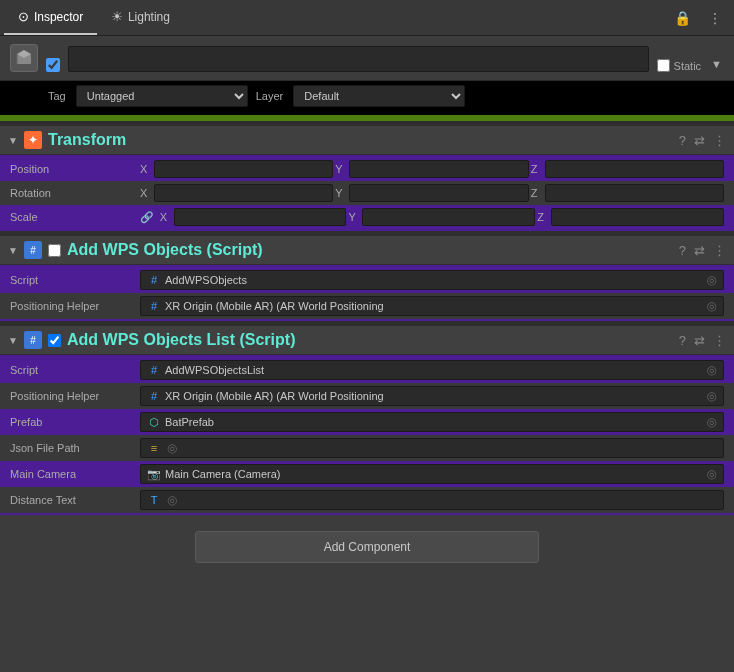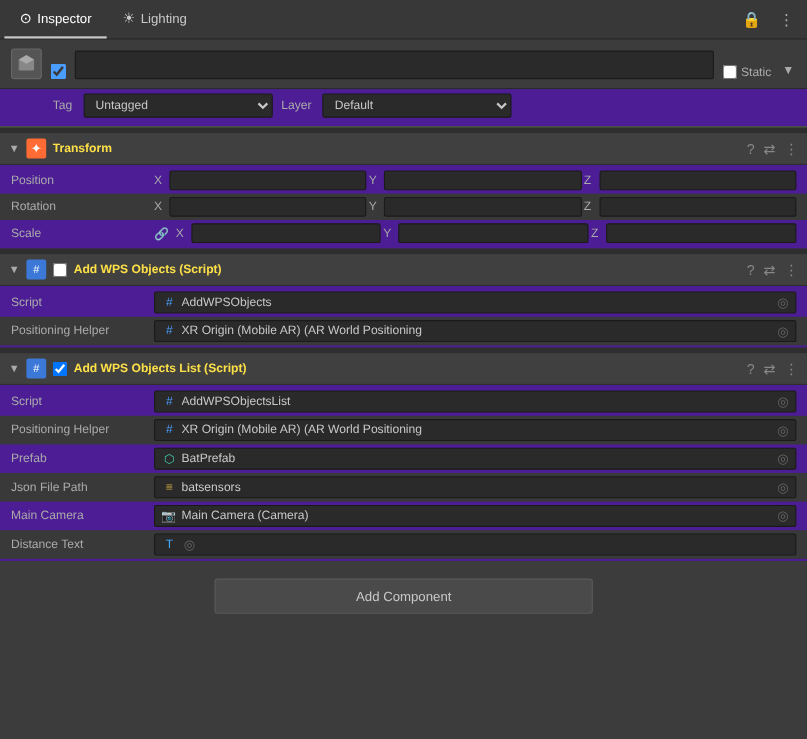--- a/index.html
+++ b/index.html
@@ -109,22 +109,22 @@
       cursor: pointer;
       padding: 2px;
     }
 
     
     .tag-layer-row {
       display: flex;
       align-items: center;
       padding: 4px 10px 8px 48px;
       gap: 8px;
-      background: #4c1d95;
-      border-bottom: 1px solid #4d7c0f;
+      background: #000000;
+      border-bottom: 6px solid #4d7c0f;
     }
     .tag-label, .layer-label {
       font-size: 11px;
       color: #aaa;
       margin-right: 2px;
     }
     .tag-select, .layer-select {
       background: #2a2a2a;
       border: 1px solid #1a1a1a;
       color: #c8c8c8;
@@ -158,23 +158,23 @@
       height: 18px;
       border-radius: 2px;
       display: flex;
       align-items: center;
       justify-content: center;
       font-size: 12px;
     }
     .section-icon.transform { background: #ff6b35; color: #fff; }
     .section-icon.script { background: #3c78d8; color: #fff; font-size: 10px; }
     .section-title {
-      font-size: 11px;
+      font-size: 16px;
       font-weight: 600;
-      color: #fde047;
+      color: #5eead4;
       flex: 1;
     }
     .section-header-right {
       display: flex;
       align-items: center;
       gap: 8px;
     }
     .section-icon-btn {
       color: #888;
       font-size: 13px;
@@ -468,21 +468,20 @@
     <div class="field-value">
       <span class="field-icon cube">⬡</span>
       <span class="field-text">BatPrefab</span>
       <span class="field-circle">◎</span>
     </div>
   </div>
   <div class="field-row">
     <span class="field-label">Json File Path</span>
     <div class="field-value">
       <span class="field-icon file">≡</span>
-      <span class="field-text">batsensors</span>
       <span class="field-circle">◎</span>
     </div>
   </div>
   <div class="field-row">
     <span class="field-label">Main Camera</span>
     <div class="field-value">
       <span class="field-icon camera">📷</span>
       <span class="field-text">Main Camera (Camera)</span>
       <span class="field-circle">◎</span>
     </div>

